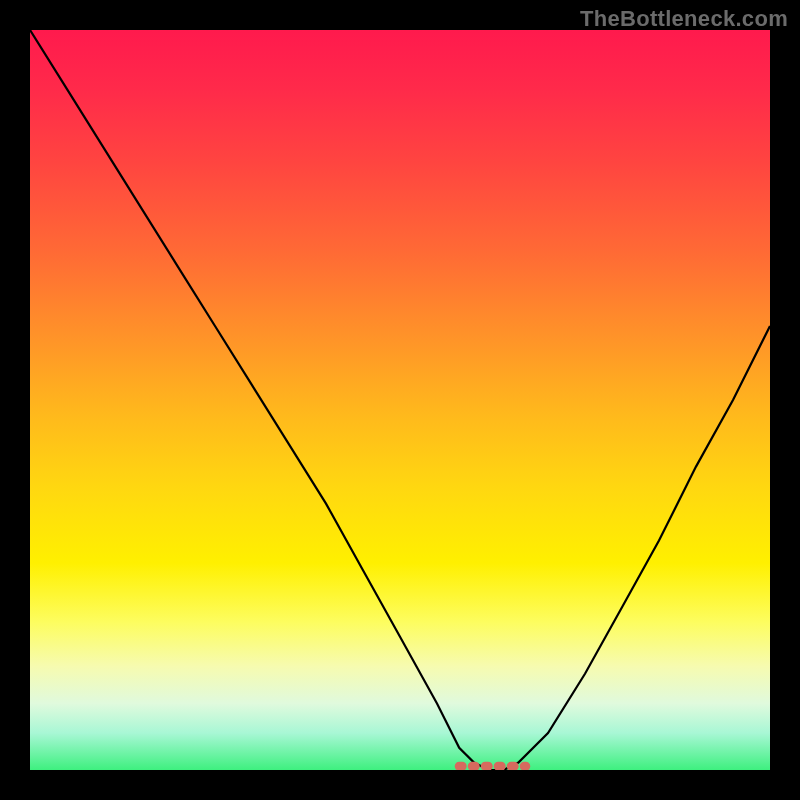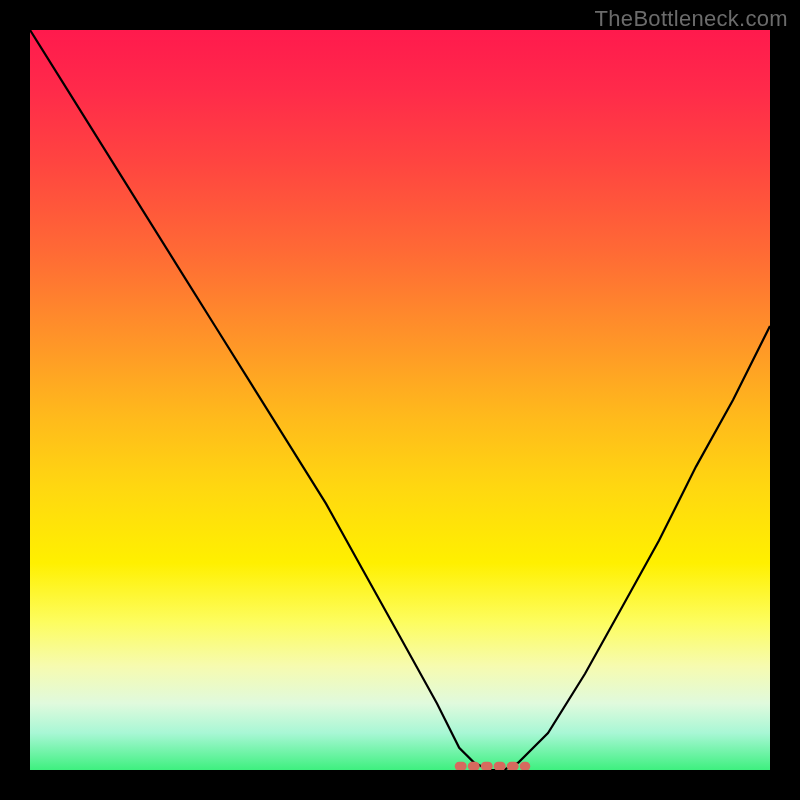--- a/index.html
+++ b/index.html
@@ -39,20 +39,21 @@
       #3ef07f 100%
     );
   }
   .watermark {
     position: absolute;
     top: 6px;
     right: 12px;
     color: #6b6b6b;
     font-size: 22px;
     letter-spacing: 0.3px;
+    font-weight: bold;
   }
   svg.curve {
     position: absolute;
     left: 0;
     top: 0;
   }
 </style>
 </head>
 <body>
 <div class="frame">

